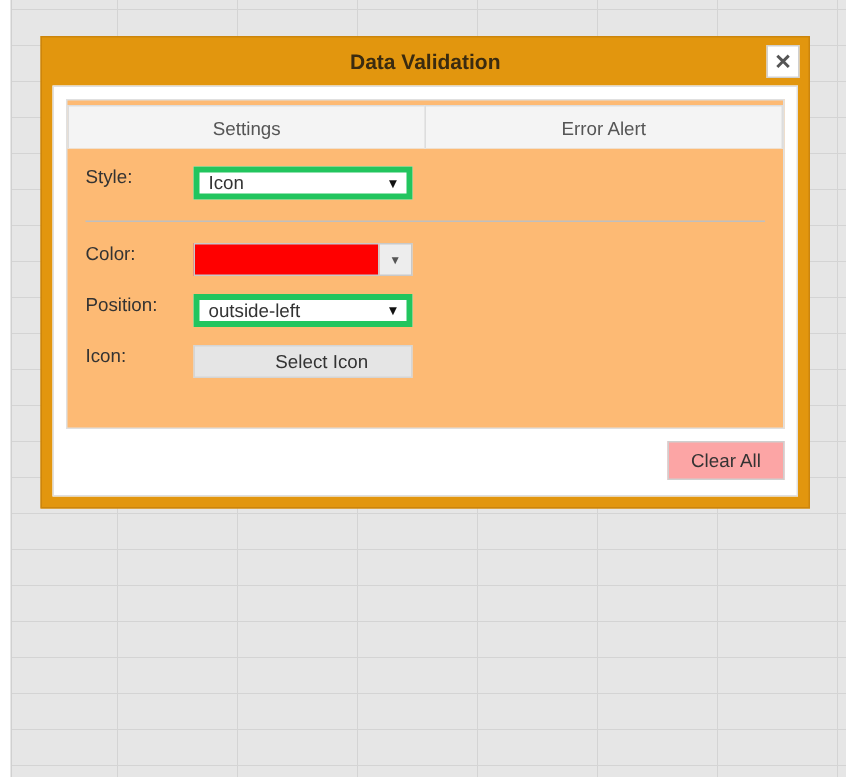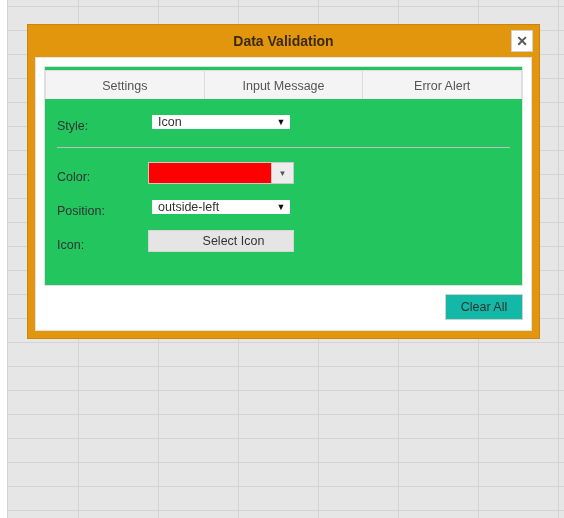--- a/index.html
+++ b/index.html
@@ -77,21 +77,21 @@
     margin: 0 7px 7px 7px;
     background: #fff;
     border: 1px solid #e0e0e0;
     display: flex;
     flex-direction: column;
     padding: 8px 8px 10px 8px;
   }
   .content-area {
     flex: 1;
     border: 1px solid #e0e0e0;
-    background: #22c55e;
+    background: #fdba74;
     display: flex;
     flex-direction: column;
     padding: 2px 12px 10px 12px;
   }
   .tabs {
     display: flex;
     border-bottom: 1px solid #ddd;
     margin: 0 -12px 12px -12px;
     padding: 0;
   }
@@ -110,23 +110,22 @@
     top: 1px;
   }
   .tab:first-child { margin-left: 0; }
   .tab.active {
     background: #fff;
     border-bottom: 1px solid #fff;
     color: #333;
   }
   .row {
     display: flex;
-    align-items: flex-end;
+    align-items: flex-start;
     margin-bottom: 12px;
-    gap: 19px;
   }
   .label {
     width: 72px;
     font-size: 12.5px;
     color: #333;
   }
   .select-wrap {
     width: 146px;
     height: 22px;
     border: 4px solid #22c55e;
@@ -187,21 +186,21 @@
   .footer {
     display: flex;
     justify-content: flex-end;
     gap: 6px;
     margin-top: 8px;
   }
   .btn {
     width: 78px;
     height: 26px;
     border: 1px solid #cfcfcf;
-    background: #14b8a6;
+    background: #fca5a5;
     display: flex;
     align-items: center;
     justify-content: center;
     font-size: 12.5px;
     color: #333;
     cursor: pointer;
   }
 </style>
 </head>
 <body>
@@ -214,21 +213,20 @@
     <div class="close-btn">
       <span>✕</span>
     </div>
   </div>
 
   <div class="body">
     <div class="content-area">
 
       <div class="tabs">
         <div class="tab">Settings</div>
-        <div class="tab">Input Message</div>
         <div class="tab">Error Alert</div>
       </div>
 
       <div class="row">
         <div class="label">Style:</div>
         <div class="select-wrap">
           <span>Icon</span>
           <span class="caret">▼</span>
         </div>
       </div>

